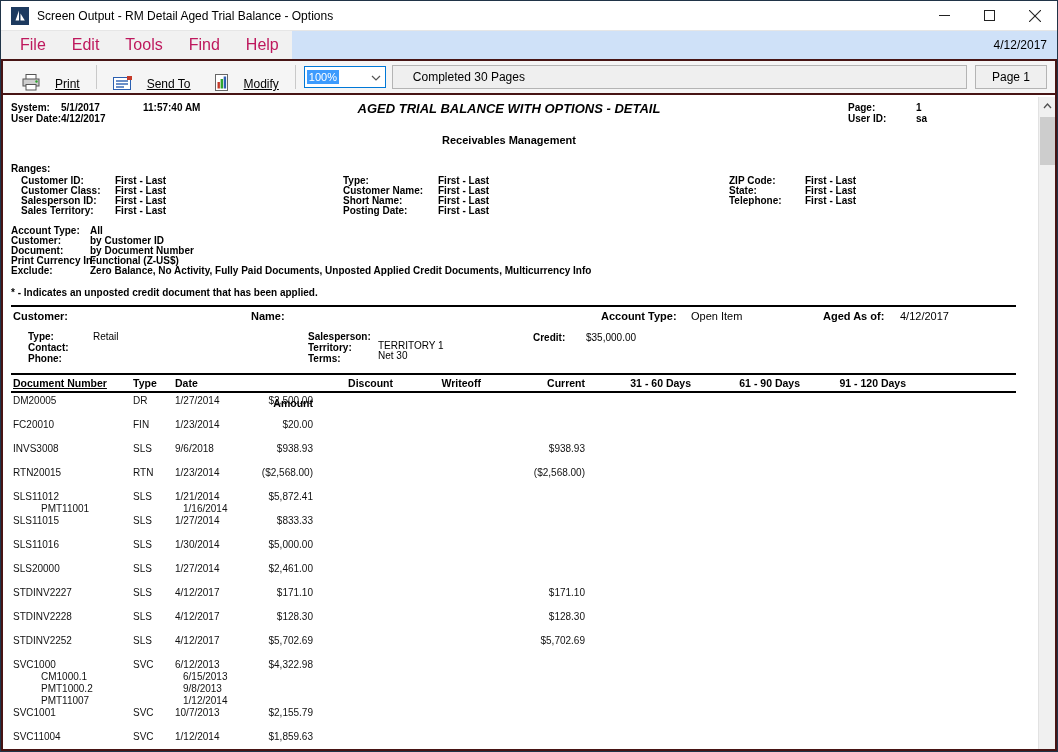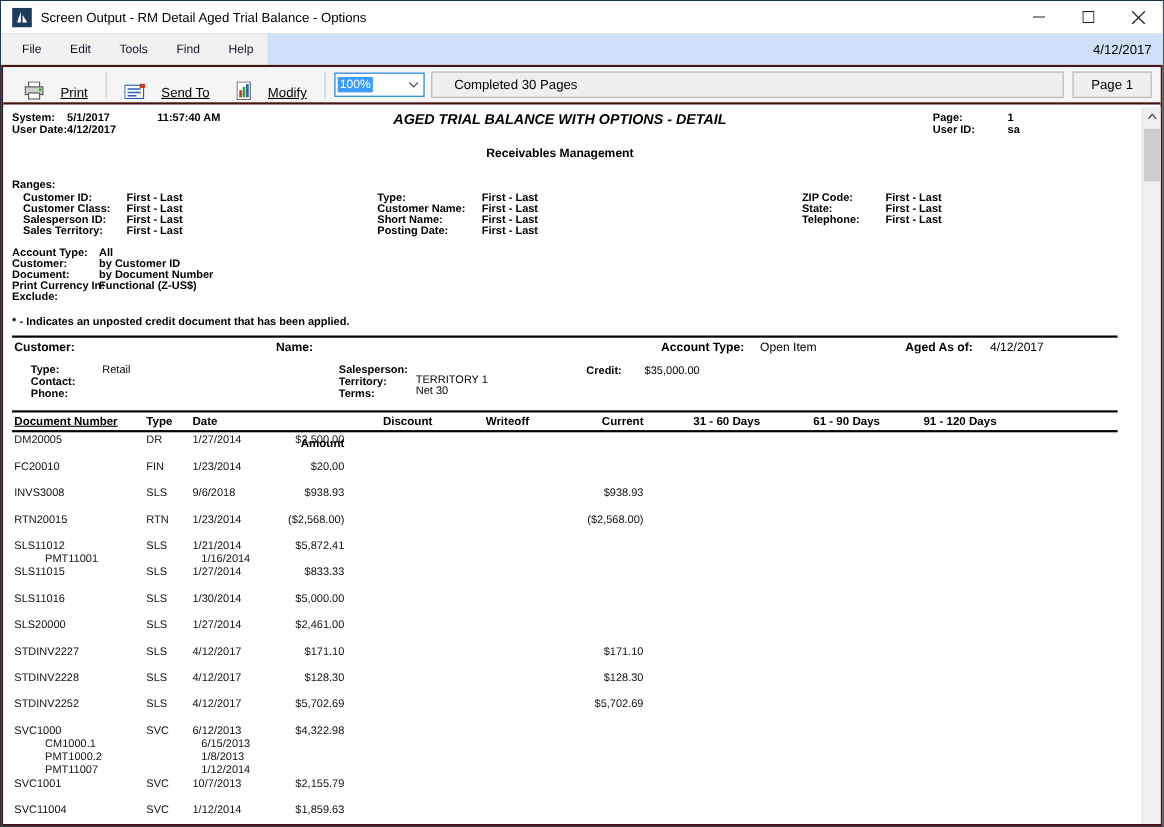--- a/index.html
+++ b/index.html
@@ -9,21 +9,21 @@
   
   .titlebar { position:absolute; top:0; left:0; right:0; height:30px; background:#fff; border-bottom:1px solid #e6e6e6; }
   .app-icon { position:absolute; left:10px; top:6px; width:18px; height:18px; }
   .title-text { position:absolute; left:36px; top:0; height:30px; line-height:30px; font-size:12px; color:#000; }
   .caption-btn { position:absolute; top:0; width:45px; height:29px; display:flex; align-items:center; justify-content:center; color:#222; }
   .btn-min { right:90px; } .btn-max { right:45px; } .btn-close { right:0; }
 
   
   .menubar { position:absolute; top:30px; left:0; right:0; height:28px; display:flex; align-items:stretch; background:#f1f1f1; }
   .menu-items { display:flex; align-items:stretch; background:#f1f1f1; padding-left:6px; }
-  .menu-item { padding:0 13px; line-height:28px; font-size:11px; color:#0f172a; cursor:default; }
+  .menu-item { padding:0 13px; line-height:28px; font-size:16px; color:#be185d; cursor:default; }
   .menu-fill { flex:1; background:#cfe1f8; display:flex; align-items:center; justify-content:flex-end; padding-right:10px; font-size:12px; color:#000; }
 
   
   .body-frame { position:absolute; top:58px; left:0; right:0; bottom:0; border:2px solid #471414; }
   .toolbar { position:absolute; top:0; left:0; right:0; height:34px; background:#f5f5f5; border-bottom:2px solid #471414; display:flex; align-items:center; padding:0 6px; }
   .tool-btn { display:flex; align-items:flex-end; gap:14px; padding:0 12px; height:28px; font-size:12px; color:#000;text-decoration:underline; }
   .tool-sep { width:1px; height:24px; background:#c9c9c9; margin:0 4px; }
   .zoom-combo { width:82px; height:22px; background:#fff; border:1px solid #0078d7; display:flex; align-items:center; margin:0 6px 0 4px; }
   .zoom-sel { background:#3d9bfd; color:#fff; font-size:11px; padding:1px 2px; margin-left:2px; }
   .zoom-chevron { margin-left:auto; margin-right:4px; color:#444; font-size:10px; }
@@ -237,20 +237,21 @@
           <div class="opt-row">
             <span class="lab">Document:</span>
             <span class="val">by Document Number</span>
           </div>
           <div class="opt-row">
             <span class="lab">Print Currency In:</span>
             <span class="val">Functional (Z-US$)</span>
           </div>
           <div class="opt-row">
             <span class="lab">Exclude:</span>
+            <span class="val">Zero Balance, No Activity, Fully Paid Documents, Unposted Applied Credit Documents, Multicurrency Info</span>
           </div>
         </div>
 
       <div class="abs b f10" style="left:8px; top:190px;">* - Indicates an unposted credit document that has been applied.</div>
 
       <div class="rule" style="top:208px;"></div>
 
       <div class="abs b f11" style="left:10px; top:213px;">Customer:</div>
       <div class="abs b f11" style="left:248px; top:213px;">Name:</div>
       <div class="abs b f11" style="left:598px; top:213px;">Account Type:</div>
@@ -368,21 +369,21 @@
             <span class="c-type">SVC</span>
             <span class="c-date">6/12/2013</span>
             <span class="c-amt">$4,322.98</span>
           </div>
           <div class="rline" style="top: 574px;">
             <span class="c-subdoc">CM1000.1</span>
             <span class="c-subdate">6/15/2013</span>
           </div>
           <div class="rline" style="top: 586px;">
             <span class="c-subdoc">PMT1000.2</span>
-            <span class="c-subdate">1/8/2013</span>
+            <span class="c-subdate">9/8/2013</span>
           </div>
           <div class="rline" style="top: 598px;">
             <span class="c-subdoc">PMT11007</span>
             <span class="c-subdate">1/12/2014</span>
           </div>
           <div class="rline" style="top: 610px;">
             <span class="c-doc">SVC1001</span>
             <span class="c-type">SVC</span>
             <span class="c-date">10/7/2013</span>
             <span class="c-amt">$2,155.79</span>

